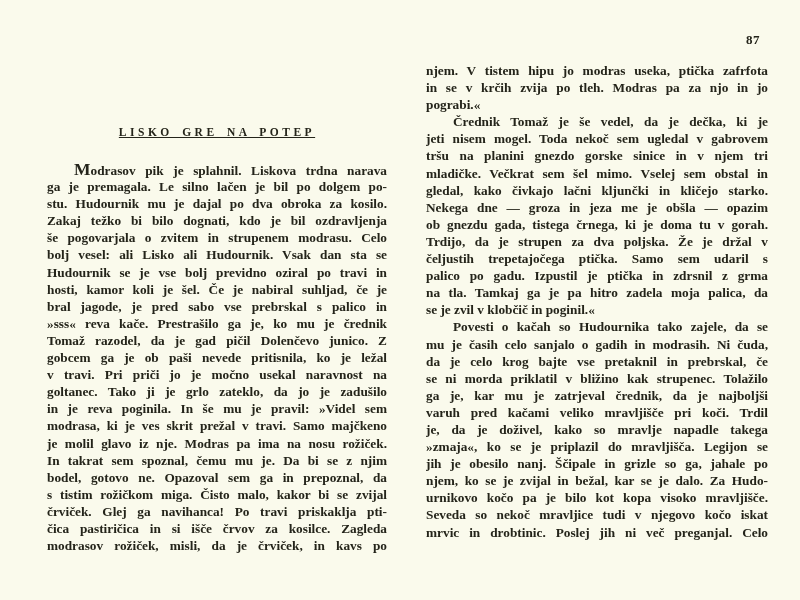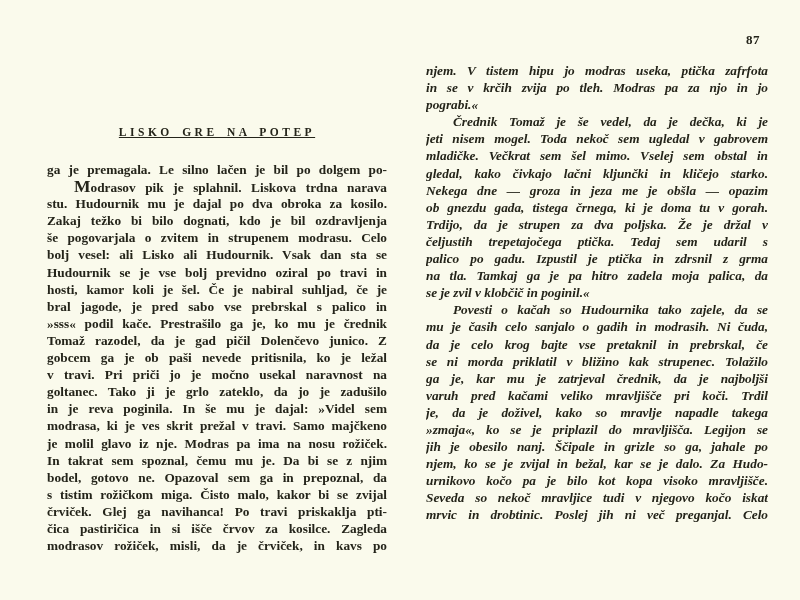--- a/index.html
+++ b/index.html
@@ -14,21 +14,21 @@
   }
   .page-number {
     position: absolute; top: 32px; right: 40px;
     font-size: 13px; font-weight: bold; letter-spacing: 0.5px; text-align: right;
   }
   .column {
     position: absolute;
     font-size: 13.3px; font-weight: bold;
   }
   .column-left  { left: 47px;  top: 126px; width: 340px; }
-  .column-right { left: 426px; top: 62px;  width: 342px; font-style: italic; }
+  .column-right { left: 426px; top: 62px;  width: 342px; }
   .chapter-title {
     margin: 0; padding: 0;
     font-size: 11.5px; font-weight: bold;
     letter-spacing: 3.5px; word-spacing: 3px;
     text-align: center;
     height: 35px;
     text-decoration: underline;
   }
   .line {
     height: 17.1px; line-height: 17.1px;
@@ -42,59 +42,60 @@
 </style>
 </head>
 <body>
 
 <div class="page">
   <div class="page-number">87</div>
 
   <div class="column column-left">
     <h1 class="chapter-title">LISKO GRE NA POTEP</h1>
     <div>
+        <div class="line indent opening">Modrasov pik je splahnil. Liskova trdna narava</div>
         <div class="line">ga je premagala. Le silno lačen je bil po dolgem po-</div>
-        <div class="line indent opening">Modrasov pik je splahnil. Liskova trdna narava</div>
         <div class="line">stu. Hudournik mu je dajal po dva obroka za kosilo.</div>
         <div class="line">Zakaj težko bi bilo dognati, kdo je bil ozdravljenja</div>
         <div class="line">še pogovarjala o zvitem in strupenem modrasu. Celo</div>
         <div class="line">bolj vesel: ali Lisko ali Hudournik. Vsak dan sta se</div>
         <div class="line">Hudournik se je vse bolj previdno oziral po travi in</div>
         <div class="line">hosti, kamor koli je šel. Če je nabiral suhljad, če je</div>
         <div class="line">bral jagode, je pred sabo vse prebrskal s palico in</div>
-        <div class="line">»sss« podil kače. Prestrašilo ga je, ko mu je črednik</div>
+        <div class="line">»sss« reva kače. Prestrašilo ga je, ko mu je črednik</div>
         <div class="line">Tomaž razodel, da je gad pičil Dolenčevo junico. Z</div>
         <div class="line">gobcem ga je ob paši nevede pritisnila, ko je ležal</div>
         <div class="line">v travi. Pri priči jo je močno usekal naravnost na</div>
         <div class="line">goltanec. Tako ji je grlo zateklo, da jo je zadušilo</div>
-        <div class="line">in je reva poginila. In še mu je dajal: »Videl sem</div>
+        <div class="line">in je reva poginila. In še mu je pravil: »Videl sem</div>
         <div class="line">modrasa, ki je ves skrit prežal v travi. Samo majčkeno</div>
         <div class="line">je molil glavo iz nje. Modras pa ima na nosu rožiček.</div>
         <div class="line">In takrat sem spoznal, čemu mu je. Da bi se z njim</div>
         <div class="line">bodel, gotovo ne. Opazoval sem ga in prepoznal, da</div>
         <div class="line">s tistim rožičkom miga. Čisto malo, kakor bi se zvijal</div>
         <div class="line">črviček. Glej ga navihanca! Po travi priskaklja pti-</div>
         <div class="line">čica pastiričica in si išče črvov za kosilce. Zagleda</div>
         <div class="line">modrasov rožiček, misli, da je črviček, in kavs po</div>
       </div>
   </div>
 
   <div class="column column-right">
     <div>
         <div class="line">njem. V tistem hipu jo modras useka, ptička zafrfota</div>
         <div class="line">in se v krčih zvija po tleh. Modras pa za njo in jo</div>
         <div class="line para-end">pograbi.«</div>
         <div class="line indent">Črednik Tomaž je še vedel, da je dečka, ki je</div>
         <div class="line">jeti nisem mogel. Toda nekoč sem ugledal v gabrovem</div>
+        <div class="line">tršu na planini gnezdo gorske sinice in v njem tri</div>
         <div class="line">mladičke. Večkrat sem šel mimo. Vselej sem obstal in</div>
         <div class="line">gledal, kako čivkajo lačni kljunčki in kličejo starko.</div>
         <div class="line">Nekega dne — groza in jeza me je obšla — opazim</div>
         <div class="line">ob gnezdu gada, tistega črnega, ki je doma tu v gorah.</div>
         <div class="line">Trdijo, da je strupen za dva poljska. Že je držal v</div>
-        <div class="line">čeljustih trepetajočega ptička. Tedaj sem udaril s</div>
+        <div class="line">čeljustih trepetajočega ptička. Samo sem udaril s</div>
         <div class="line">palico po gadu. Izpustil je ptička in zdrsnil z grma</div>
         <div class="line">na tla. Tamkaj ga je pa hitro zadela moja palica, da</div>
         <div class="line para-end">se je zvil v klobčič in poginil.«</div>
         <div class="line indent">Povesti o kačah so Hudournika tako zajele, da se</div>
         <div class="line">mu je časih celo sanjalo o gadih in modrasih. Ni čuda,</div>
         <div class="line">da je celo krog bajte vse pretaknil in prebrskal, če</div>
         <div class="line">se ni morda priklatil v bližino kak strupenec. Tolažilo</div>
         <div class="line">ga je, kar mu je zatrjeval črednik, da je najboljši</div>
         <div class="line">varuh pred kačami veliko mravljišče pri koči. Trdil</div>
         <div class="line">je, da je doživel, kako so mravlje napadle takega</div>

